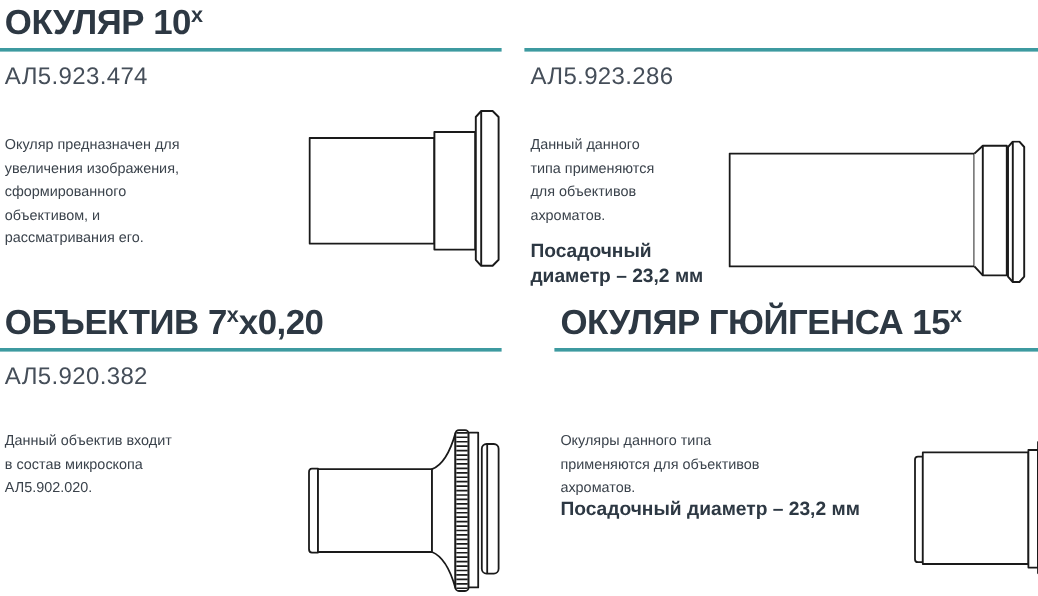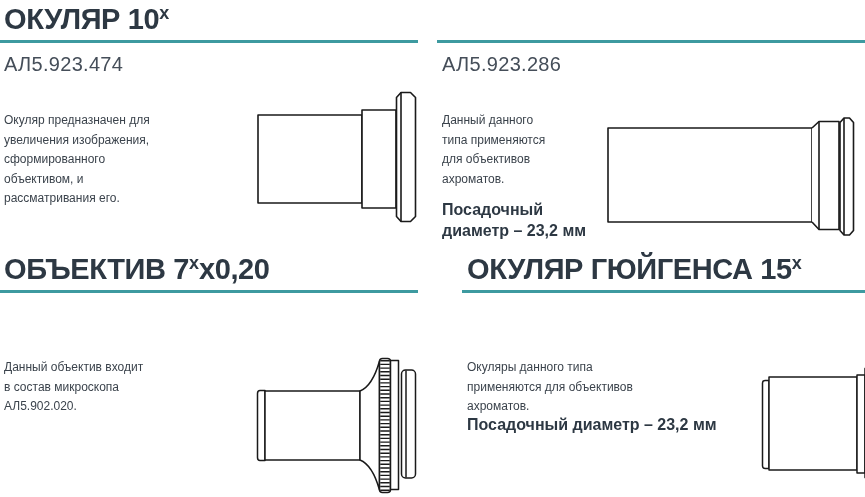--- a/index.html
+++ b/index.html
@@ -96,20 +96,21 @@
         <path d="M237,1 L242.5,1 L246.5,5.5 L246.5,113.5 L242.5,118 L237,118 L233,113.5 L233,5.5 Z"></path>
         <line x1="237" y1="1" x2="237" y2="118"></line>
       </g>
     </svg>
   </figure>
 </section>
 
 <section class="card c3">
   <h2 class="title"><span>ОБЪЕКТИВ 7</span><span class="sup">х</span><span>х0,20</span></h2>
   <div class="rule"></div>
+  <p class="code">АЛ5.920.382</p>
   <p class="desc">Данный объектив входит
 в состав микроскопа
 АЛ5.902.020.</p>
   <figure class="drawing" aria-label="objective-8x-side-view-drawing">
     <svg width="162" height="137" viewBox="0 0 162 137">
       <g fill="#ffffff" stroke="#1a1a1a" stroke-width="1.5" stroke-linejoin="round">
         <path d="M9,33.5 L4,33.5 Q1.5,33.5 1.5,36.5 L1.5,100.5 Q1.5,103.5 4,103.5 L9,103.5 Z"></path>
         <rect x="9" y="34" width="95" height="69"></rect>
         <path d="M104,34 Q116.5,29 123.5,4 L123.5,133 Q116.5,108 104,103 Z"></path>
         <rect x="123.5" y="1.5" width="11" height="134" rx="3"></rect>

